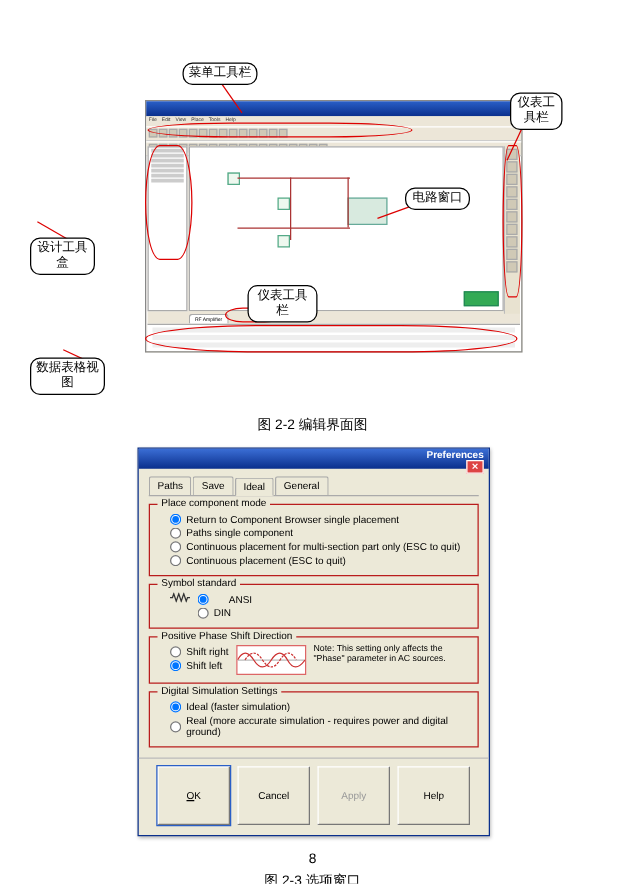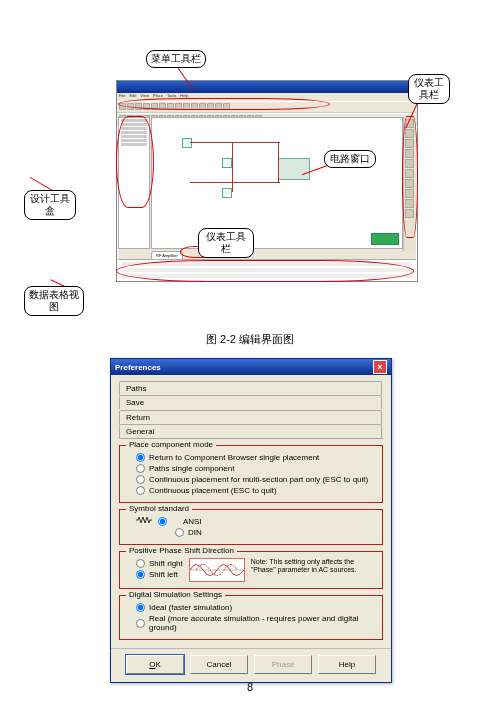--- a/index.html
+++ b/index.html
@@ -125,31 +125,32 @@
     background: #ece9d8;
     border: 1px solid #0a2f8c;
     box-shadow: 1px 1px 3px rgba(0,0,0,.3);
     font-size: 8px;
     color: #000;
   }
   .dlg .titlebar {
     height: 16px;
     background: linear-gradient(#3b6ed5, #0a2f8c);
     color: #fff;
-    display: flex; align-items: center; justify-content: space-between;
+    display: flex; align-items: flex-end; justify-content: space-between;
     padding: 0 4px;
     font-weight: bold;
+    flex-direction: column;
   }
   .dlg .titlebar .x {
     width: 12px; height: 12px; background: #d44; color: #fff;
     display: flex; align-items: center; justify-content: center;
     border: 1px solid #fff; font-size: 9px; line-height: 1;
   }
   .dlg .body { padding: 6px 8px 4px; }
-  .dlg .tabs23 { display: flex; border-bottom: 1px solid #aaa; font-size: 8px; flex-direction: column; }
+  .dlg .tabs23 { display: flex; border-bottom: 1px solid #aaa; font-size: 8px; }
   .dlg .tabs23 .t {
     padding: 2px 6px; border: 1px solid #aaa; border-bottom: none;
     background: #ece9d8; margin-right: 1px; border-radius: 2px 2px 0 0;
     position: relative;
   }
   .dlg .tabs23 .t.active { background: #ece9d8; top: 1px; border-bottom: 1px solid #ece9d8; }
   .dlg .grp {
     border: 1px solid #b91c1c;
     margin: 6px 0 4px;
     padding: 6px 8px 6px;
@@ -170,21 +171,21 @@
   .dlg .note { font-size: 7px; line-height: 1.1; width: 110px; }
   .dlg .btns {
     display: flex; justify-content: center; gap: 6px;
     border-top: 1px solid #bbb; padding: 6px 0 8px;
   }
   .dlg .btn {
     min-width: 44px; text-align: center;
     background: #ece9d8;
     border-top: 1px solid #fff; border-left: 1px solid #fff;
     border-right: 1px solid #777; border-bottom: 1px solid #777;
-    padding: 4px 6px; font-size: 8px;
+    padding: 18px 6px; font-size: 8px;
   }
   .dlg .btn.default { outline: 1px solid #2a5fc7; }
   .dlg .btn.disabled { color: #999; }
 
   .pgnum { position:absolute; bottom:14px; left:0; right:0; text-align:center; font-size:11px; }
 </style>
 </head>
 <body>
 
 <div class="page">
@@ -313,21 +314,21 @@
   <div class="fig23-area">
     <div class="dlg">
       <div class="titlebar">
         <span>Preferences</span>
         <span class="x">×</span>
       </div>
       <div class="body">
         <div class="tabs23">
           <div class="t">Paths</div>
           <div class="t">Save</div>
-          <div class="t active">Return</div>
+          <div class="t active">Ideal</div>
           <div class="t">General</div>
         </div>
 
         <div class="grp">
           <span class="legend">Place component mode</span>
           <label class="opt">
             <input type="radio" name="pm" checked="" style="">
             <span>Return to Component Browser single placement</span>
           </label>
           <label class="opt">
@@ -350,21 +351,21 @@
             <span style="width:16px; text-align:center;">
               <svg width="16" height="8">
                   <polyline points="0,4 2,4 3,1 5,7 7,1 9,7 11,1 13,7 14,4 16,4" fill="none" stroke="#333" stroke-width="1"></polyline>
                 </svg>
             </span>
             <div>
               <label class="opt" style="padding-left:0;gap:16px;">
                 <input type="radio" name="ss" checked="" style="">
                 <span>ANSI</span>
               </label>
-              <label class="opt" style="padding-left:0;justify-content:flex-end;">
+              <label class="opt" style="padding-left:0;">
                 <input type="radio" name="ss" style="">
                 <span>DIN</span>
               </label>
             </div>
           </div>
         </div>
 
         <div class="grp">
           <span class="legend">Positive Phase Shift Direction</span>
           <div class="subrow">
@@ -398,21 +399,21 @@
           <label class="opt">
             <input type="radio" name="ds" style="">
             <span>Real (more accurate simulation - requires power and digital ground)</span>
           </label>
         </div>
 
       </div>
       <div class="btns">
         <div class="btn default"><u>O</u>K</div>
         <div class="btn">Cancel</div>
-        <div class="btn disabled">Phase</div>
+        <div class="btn disabled">Apply</div>
         <div class="btn">Help</div>
       </div>
     </div>
 
     <div class="fig-caption" style="margin-top:28px;">图 2-3  选项窗口</div>
   </div>
 
   <div class="pgnum">8</div>
 </div>
 

